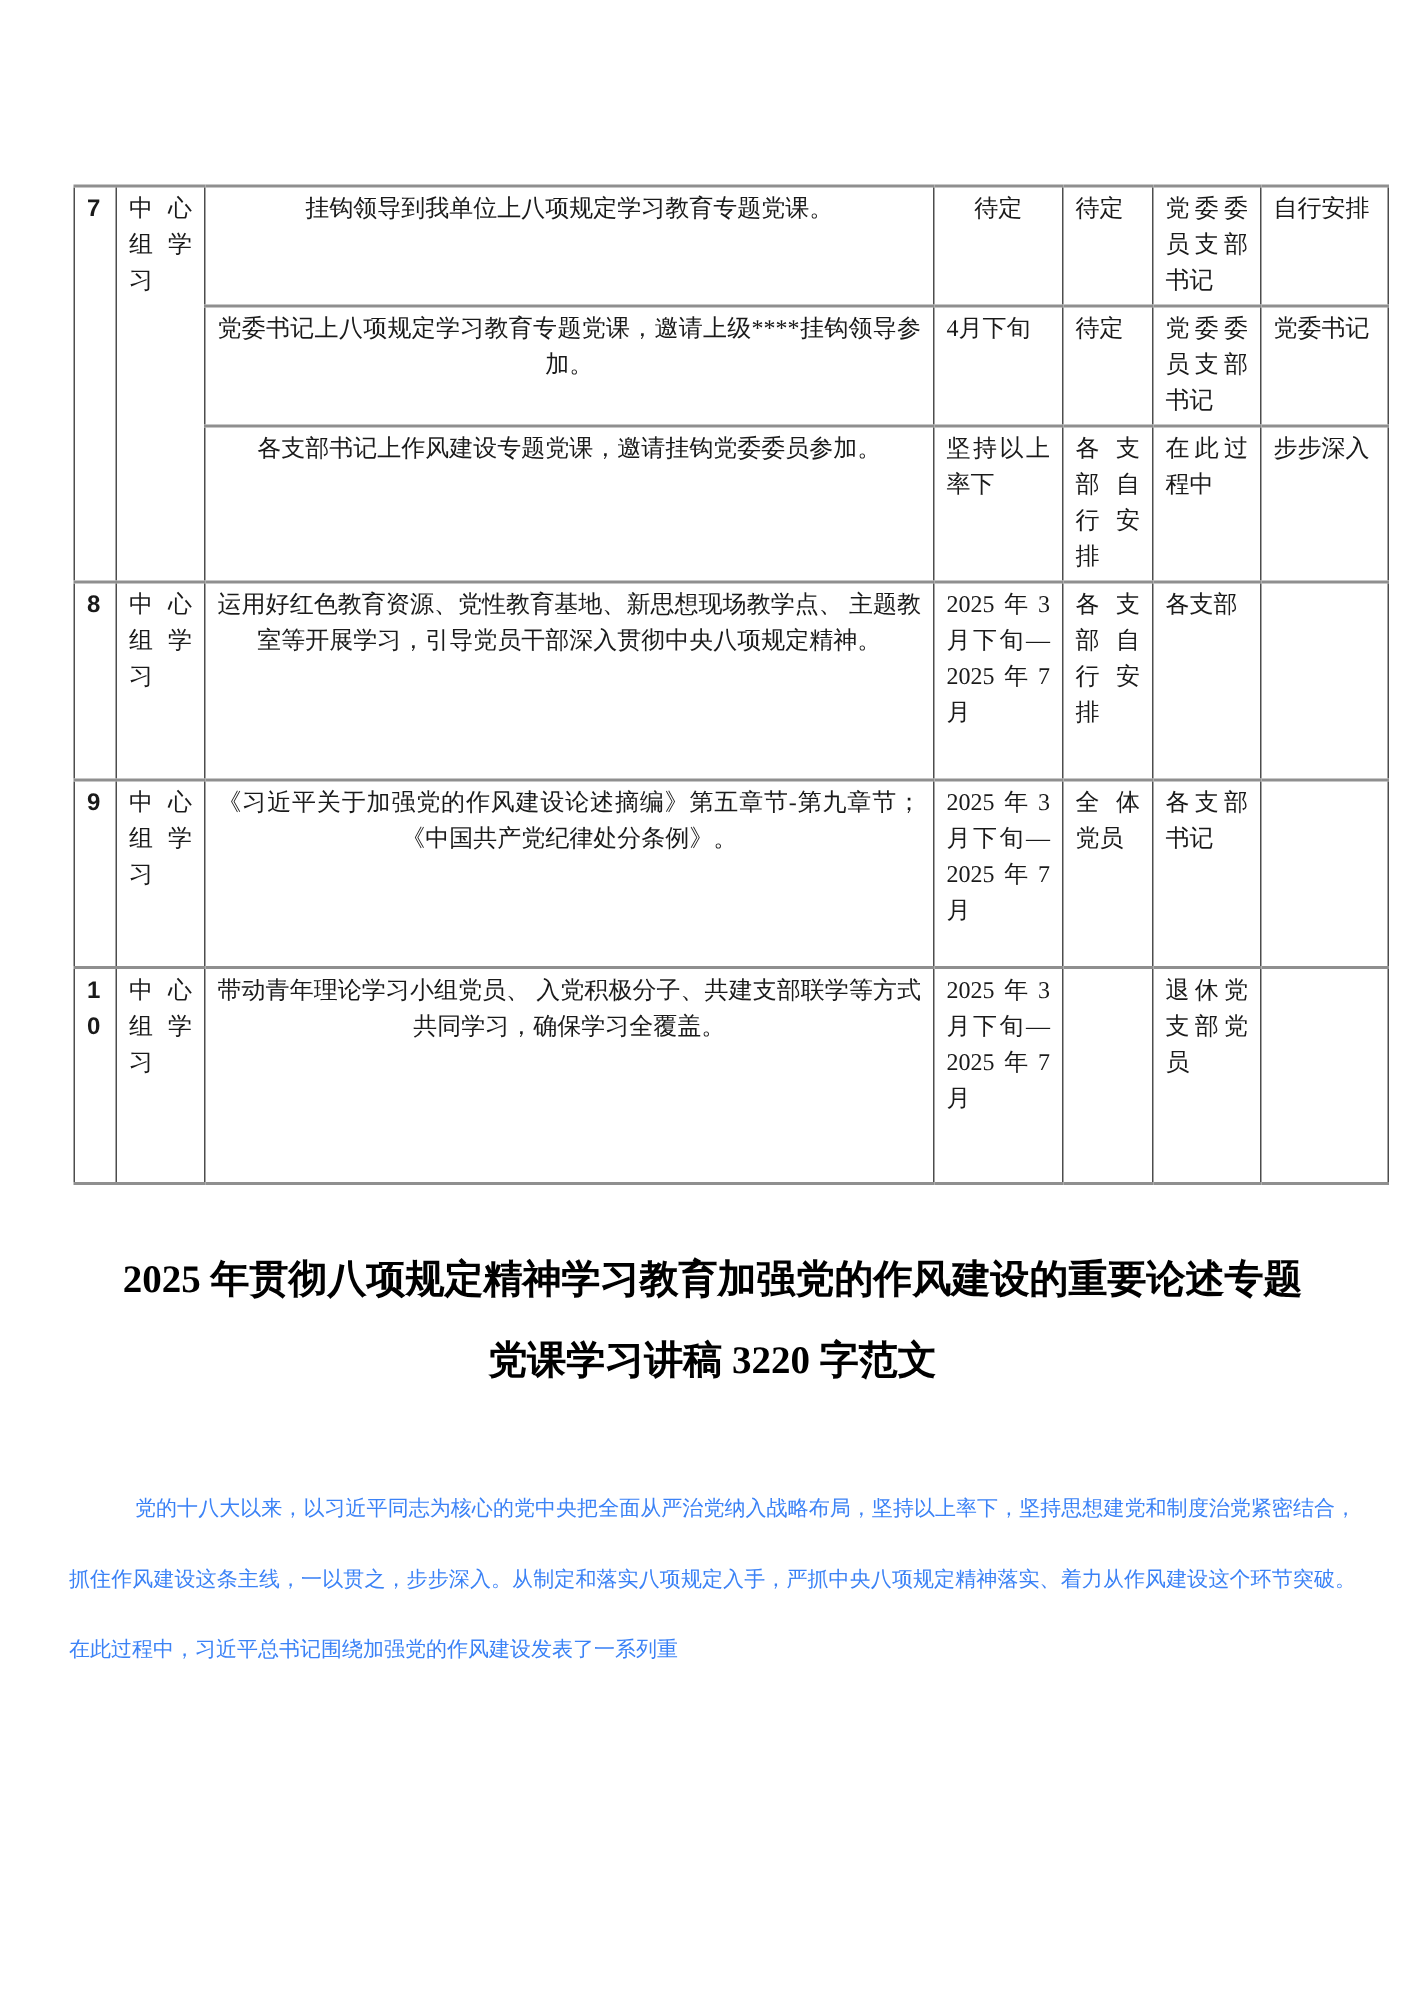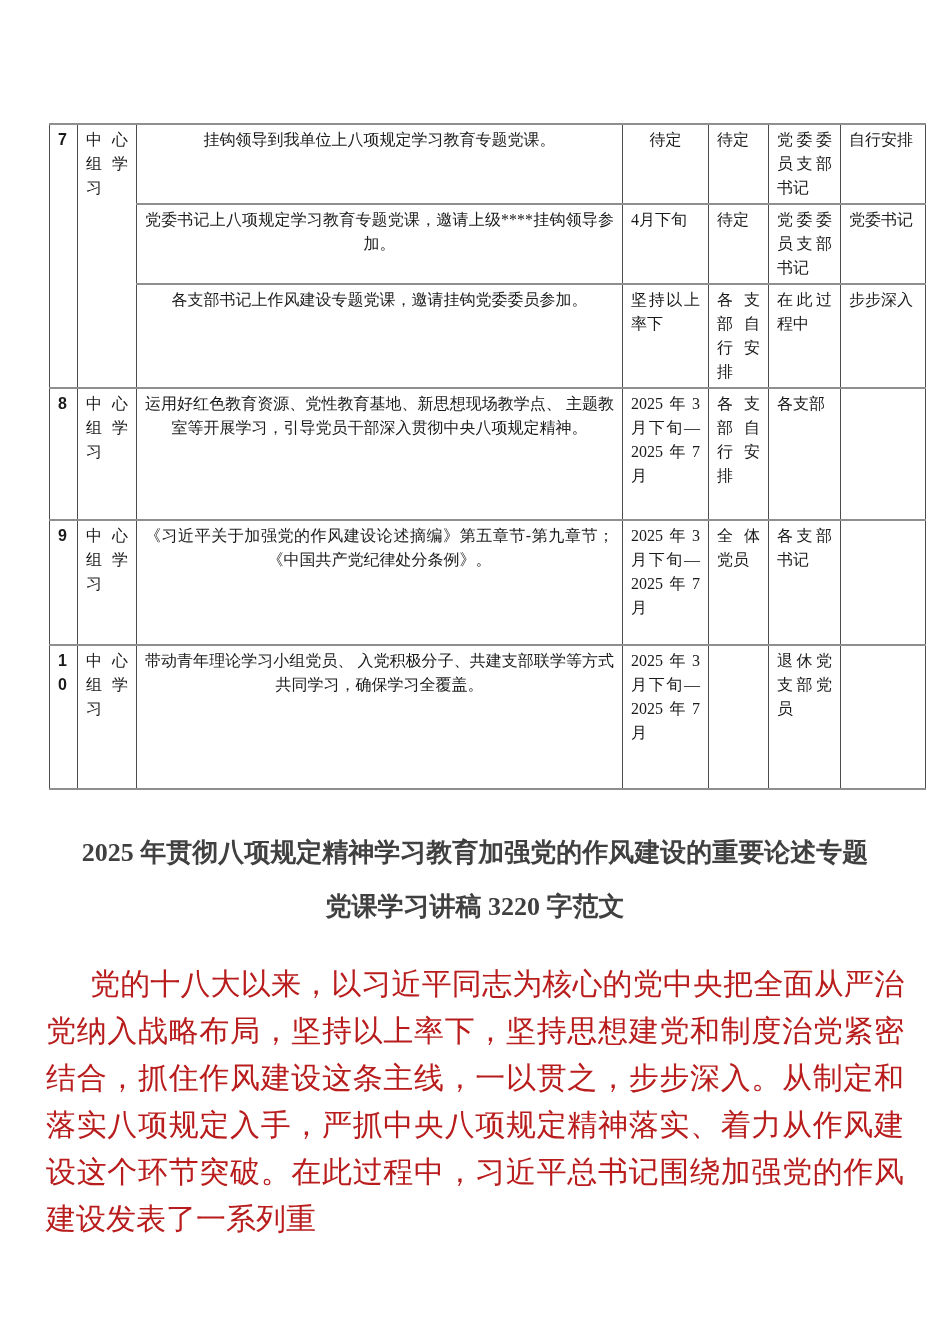--- a/index.html
+++ b/index.html
@@ -56,34 +56,34 @@
   
   .doc-title {
     position: absolute;
     left: 75px;
     width: 800px;
     top: 826px;
     text-align: center;
     font-weight: 700;
     font-size: 26px;
     line-height: 54px;
-    color: #404040;
+    color: #000000;
   }
 
   
   .body-par {
     position: absolute;
     left: 46px;
     width: 858px;
-    top: 960px;
-    font-size: 30px;
+    top: 983px;
+    font-size: 14px;
     line-height: 47px;
     text-align: justify;
     text-indent: 44px;
-    color: #b91c1c;
+    color: #3b82f6;
   }
 </style>
 </head>
 <body>
 
 <div class="page">
 
   <table class="plan">
     <colgroup>
       <col style="width:28px">

